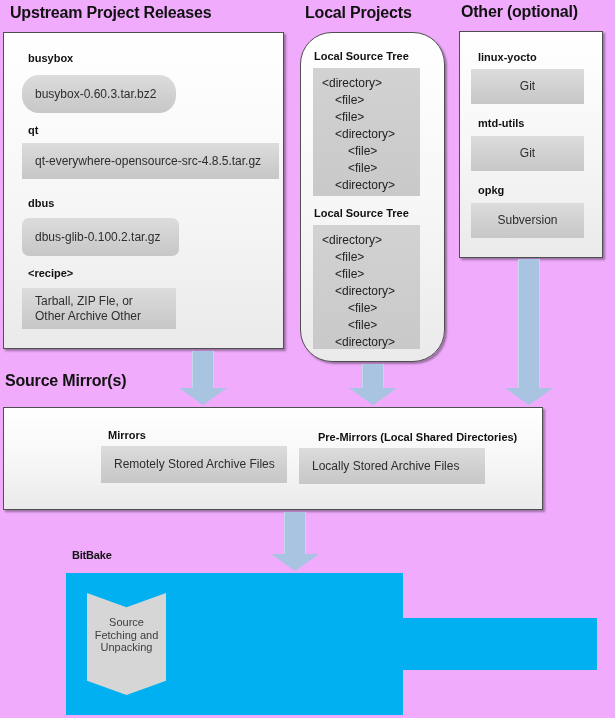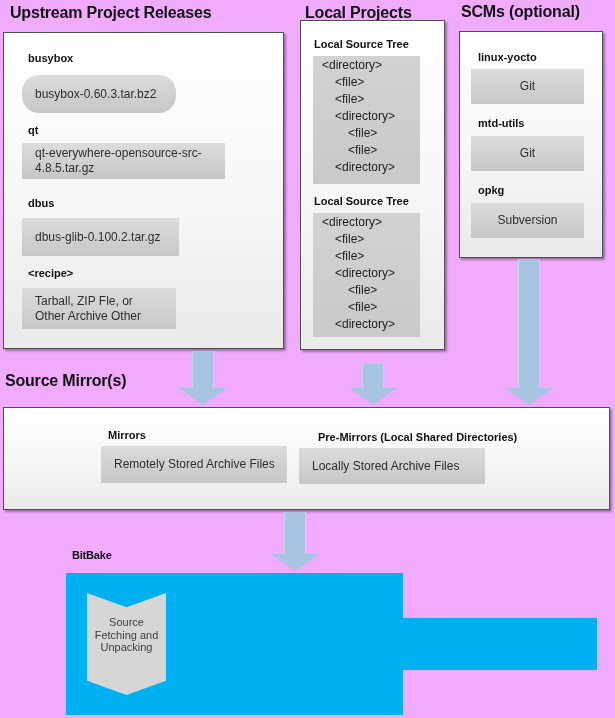--- a/index.html
+++ b/index.html
@@ -26,21 +26,21 @@
   .chip {
     position:absolute;
     background:linear-gradient(180deg,#dcdcdc 0%,#cfcfcf 60%,#c7c7c7 100%);
     color:#2e2e2e; font-size:12px;
     display:flex; align-items:center;
     padding-left:13px; white-space:pre-line; line-height:15px;
   }
   .chip.center { justify-content:center; padding-left:0; }
   .tree {
     position:absolute; background:linear-gradient(180deg,#d2d2d2,#c9c9c9);
-    font-size:12px; color:#222; padding-top:1px;
+    font-size:12px; color:#222; padding-top:7px;
   }
   .tree-line { display:block; line-height:17px; white-space:nowrap; }
   .ind0 { padding-left:9px; } .ind1 { padding-left:22px; } .ind2 { padding-left:35px; }
   .arrow { position:absolute; width:48px; }
   .arrow .shaft { width:22px; margin:0 auto; background:#a9c4e1; border-left:1px solid #c3d6ea; border-right:1px solid #c3d6ea; }
   .arrow .head { width:0; height:0; border-left:24px solid transparent; border-right:24px solid transparent; border-top:17px solid #a9c4e1; }
   .cyan-box { position:absolute; background:#00b0f0; }
   .banner {
     position:absolute; background:#d6d6d6; color:#3d3d3d;
     font-size:11px; line-height:12.5px; text-align:center;
@@ -48,40 +48,40 @@
     padding-top:23px; white-space:pre-line;
   }
 </style>
 </head>
 <body>
 
 <div id="stage">
 
   <div class="sec-title" style="left:10px; top:4px;">Upstream Project Releases</div>
   <div class="sec-title" style="left:305px; top:4px;">Local Projects</div>
-  <div class="sec-title" style="left:461px; top:3px;">SCMs (optional)</div>
+  <div class="sec-title" style="left:461px; top:3px;">Other (optional)</div>
   <div class="sec-title" style="left:5px; top:372px;">Source Mirror(s)</div>
   <div class="sec-title" style="left:72px; top:549px; font-size:11px;">BitBake</div>
 
   <div class="panel" style="left:3px; top:32px; width:281px; height:317px;">
     <div class="lbl" style="left:24px; top:19px;">busybox</div>
     <div class="chip" style="left:18px; top:42px; width:154px; height:38px;border-radius:17px;">busybox-0.60.3.tar.bz2</div>
 
     <div class="lbl" style="left:24px; top:91px;">qt</div>
-    <div class="chip" style="left:18px; top:110px; width:203px; height:36px;">qt-everywhere-opensource-src-4.8.5.tar.gz</div>
+    <div class="chip" style="left:18px; top:110px; width:257px; height:36px;">qt-everywhere-opensource-src-4.8.5.tar.gz</div>
 
     <div class="lbl" style="left:24px; top:164px;">dbus</div>
-    <div class="chip" style="left:18px; top:185px; width:157px; height:38px;">dbus-glib-0.100.2.tar.gz</div>
+    <div class="chip" style="left:18px; top:185px; width:157px; height:38px;border-radius:7px;">dbus-glib-0.100.2.tar.gz</div>
 
     <div class="lbl" style="left:24px; top:234px;">&lt;recipe&gt;</div>
     <div class="chip" style="left:18px; top:255px; width:154px; height:41px;">Tarball, ZIP Fle, or
 Other Archive Other</div>
   </div>
 
-  <div class="panel" style="left:300px; top:20px; width:145px; height:330px;">
+  <div class="panel" style="left:300px; top:32px; width:145px; height:330px;border-radius:32px;">
     <div class="lbl" style="left:13px; top:17px;">Local Source Tree</div>
     <div class="tree" style="left:12px; top:35px; width:107px; height:128px;">
       <span class="tree-line ind0">&lt;directory&gt;</span>
       <span class="tree-line ind1">&lt;file&gt;</span>
       <span class="tree-line ind1">&lt;file&gt;</span>
       <span class="tree-line ind1">&lt;directory&gt;</span>
       <span class="tree-line ind2">&lt;file&gt;</span>
       <span class="tree-line ind2">&lt;file&gt;</span>
       <span class="tree-line ind1">&lt;directory&gt;</span>
     </div>
@@ -115,21 +115,21 @@
   </div>
   <div class="arrow" style="left:349px; top:364px;">
     <div class="shaft" style="height:24px;"></div>
     <div class="head"></div>
   </div>
   <div class="arrow" style="left:505px; top:259px;">
     <div class="shaft" style="height:129px;"></div>
     <div class="head"></div>
   </div>
 
-  <div class="panel" style="left:3px; top:407px; width:607px; height:103px;">
+  <div class="panel" style="left:3px; top:407px; width:540px; height:103px;">
     <div class="lbl" style="left:104px; top:21px;">Mirrors</div>
     <div class="chip" style="left:97px; top:38px; width:186px; height:37px;">Remotely Stored Archive Files</div>
 
     <div class="lbl" style="left:314px; top:23px;">Pre-Mirrors (Local Shared Directories)</div>
     <div class="chip" style="left:295px; top:40px; width:186px; height:36px;">Locally Stored Archive Files</div>
   </div>
 
   <div class="arrow" style="left:271px; top:512px;">
     <div class="shaft" style="height:42px;"></div>
     <div class="head"></div>

